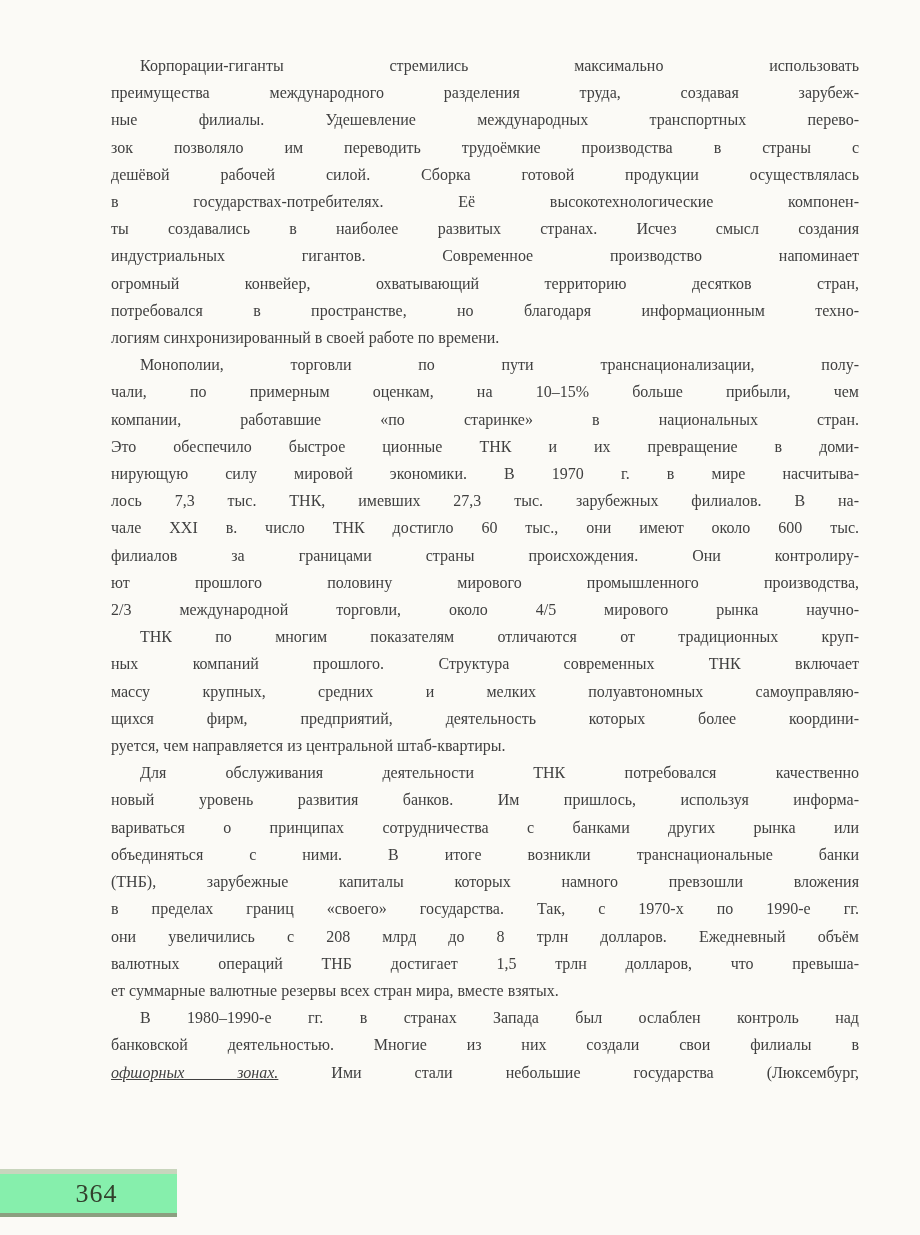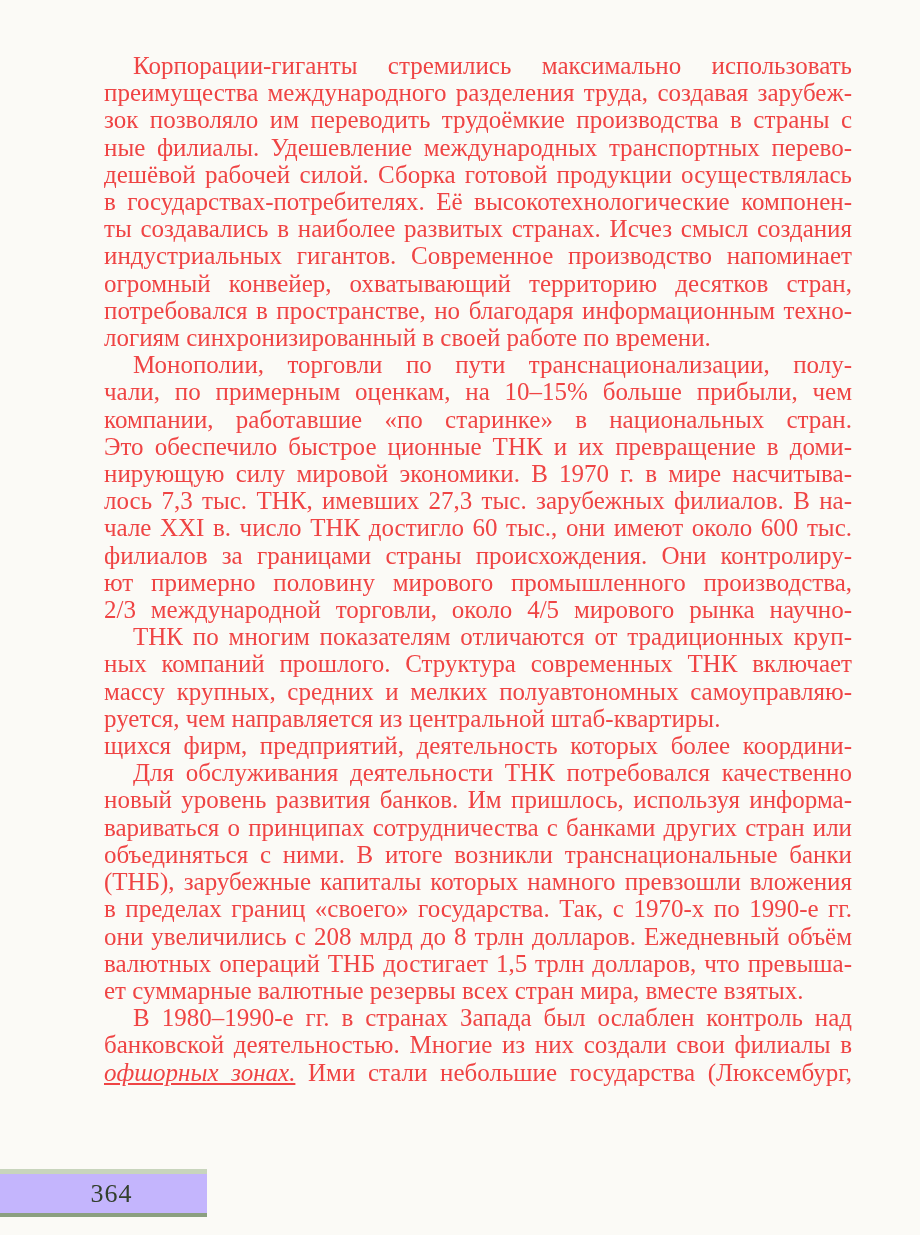--- a/index.html
+++ b/index.html
@@ -13,25 +13,25 @@
     background: #fbfaf6;
     font-family: "Liberation Serif", "DejaVu Serif", serif;
     overflow: hidden;
   }
   .page {
     position: absolute;
     inset: 0;
   }
   .text-block {
     position: absolute;
-    left: 104px;
+    left: 111px;
     top: 52px;
     width: 748px;
-    color: #ef4444;
-    font-size: 25px;
+    color: #404040;
+    font-size: 16px;
     line-height: 27.2px;
   }
   .paragraph {
     margin: 0;
     padding: 0;
   }
   .line {
     text-align: justify;
     text-align-last: justify;
     white-space: normal;
@@ -43,23 +43,23 @@
     text-align-last: left;
   }
   .it {
     font-style: italic;
     text-decoration: underline;
   }
   .page-number-box {
     position: absolute;
     left: 0;
     top: 1169px;
-    width: 207px;
+    width: 177px;
     height: 39px;
-    background: #c4b5fd;
+    background: #86efac;
     border-top: 5px solid #c8d5bd;
     border-bottom: 4px solid #8b9f80;
     display: flex;
     align-items: center;
     justify-content: center;
   }
   .page-number {
     font-size: 26px;
     color: #323f2c;
     letter-spacing: 1px;
@@ -67,53 +67,53 @@
   }
 </style>
 </head>
 <body>
 
 <div class="page">
   <div class="text-block" id="text-block">
       <div class="paragraph">
         <div class="line first">Корпорации-гиганты стремились максимально использовать</div>
         <div class="line">преимущества международного разделения труда, создавая зарубеж-</div>
+        <div class="line">ные филиалы. Удешевление международных транспортных перево-</div>
         <div class="line">зок позволяло им переводить трудоёмкие производства в страны с</div>
-        <div class="line">ные филиалы. Удешевление международных транспортных перево-</div>
         <div class="line">дешёвой рабочей силой. Сборка готовой продукции осуществлялась</div>
         <div class="line">в государствах-потребителях. Её высокотехнологические компонен-</div>
         <div class="line">ты создавались в наиболее развитых странах. Исчез смысл создания</div>
         <div class="line">индустриальных гигантов. Современное производство напоминает</div>
         <div class="line">огромный конвейер, охватывающий территорию десятков стран,</div>
         <div class="line">потребовался в пространстве, но благодаря информационным техно-</div>
         <div class="line last">логиям синхронизированный в своей работе по времени.</div>
       </div>
       <div class="paragraph">
         <div class="line first">Монополии, торговли по пути транснационализации, полу-</div>
         <div class="line">чали, по примерным оценкам, на 10–15% больше прибыли, чем</div>
         <div class="line">компании, работавшие «по старинке» в национальных стран.</div>
         <div class="line">Это обеспечило быстрое ционные ТНК и их превращение в доми-</div>
         <div class="line">нирующую силу мировой экономики. В 1970 г. в мире насчитыва-</div>
         <div class="line">лось 7,3 тыс. ТНК, имевших 27,3 тыс. зарубежных филиалов. В на-</div>
         <div class="line">чале XXI в. число ТНК достигло 60 тыс., они имеют около 600 тыс.</div>
         <div class="line">филиалов за границами страны происхождения. Они контролиру-</div>
-        <div class="line">ют примерно половину мирового промышленного производства,</div>
+        <div class="line">ют прошлого половину мирового промышленного производства,</div>
         <div class="line">2/3 международной торговли, около 4/5 мирового рынка научно-</div>
       </div>
       <div class="paragraph">
         <div class="line first">ТНК по многим показателям отличаются от традиционных круп-</div>
         <div class="line">ных компаний прошлого. Структура современных ТНК включает</div>
         <div class="line">массу крупных, средних и мелких полуавтономных самоуправляю-</div>
+        <div class="line">щихся фирм, предприятий, деятельность которых более координи-</div>
         <div class="line last">руется, чем направляется из центральной штаб-квартиры.</div>
-        <div class="line">щихся фирм, предприятий, деятельность которых более координи-</div>
       </div>
       <div class="paragraph">
         <div class="line first">Для обслуживания деятельности ТНК потребовался качественно</div>
         <div class="line">новый уровень развития банков. Им пришлось, используя информа-</div>
-        <div class="line">вариваться о принципах сотрудничества с банками других стран или</div>
+        <div class="line">вариваться о принципах сотрудничества с банками других рынка или</div>
         <div class="line">объединяться с ними. В итоге возникли транснациональные банки</div>
         <div class="line">(ТНБ), зарубежные капиталы которых намного превзошли вложения</div>
         <div class="line">в пределах границ «своего» государства. Так, с 1970-х по 1990-е гг.</div>
         <div class="line">они увеличились с 208 млрд до 8 трлн долларов. Ежедневный объём</div>
         <div class="line">валютных операций ТНБ достигает 1,5 трлн долларов, что превыша-</div>
         <div class="line last">ет суммарные валютные резервы всех стран мира, вместе взятых.</div>
       </div>
       <div class="paragraph">
         <div class="line first">В 1980–1990-е гг. в странах Запада был ослаблен контроль над</div>
         <div class="line">банковской деятельностью. Многие из них создали свои филиалы в</div>

